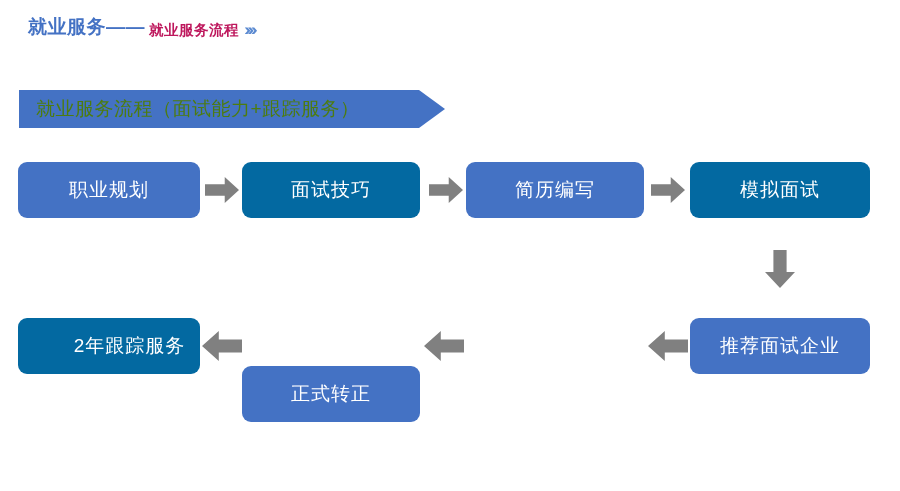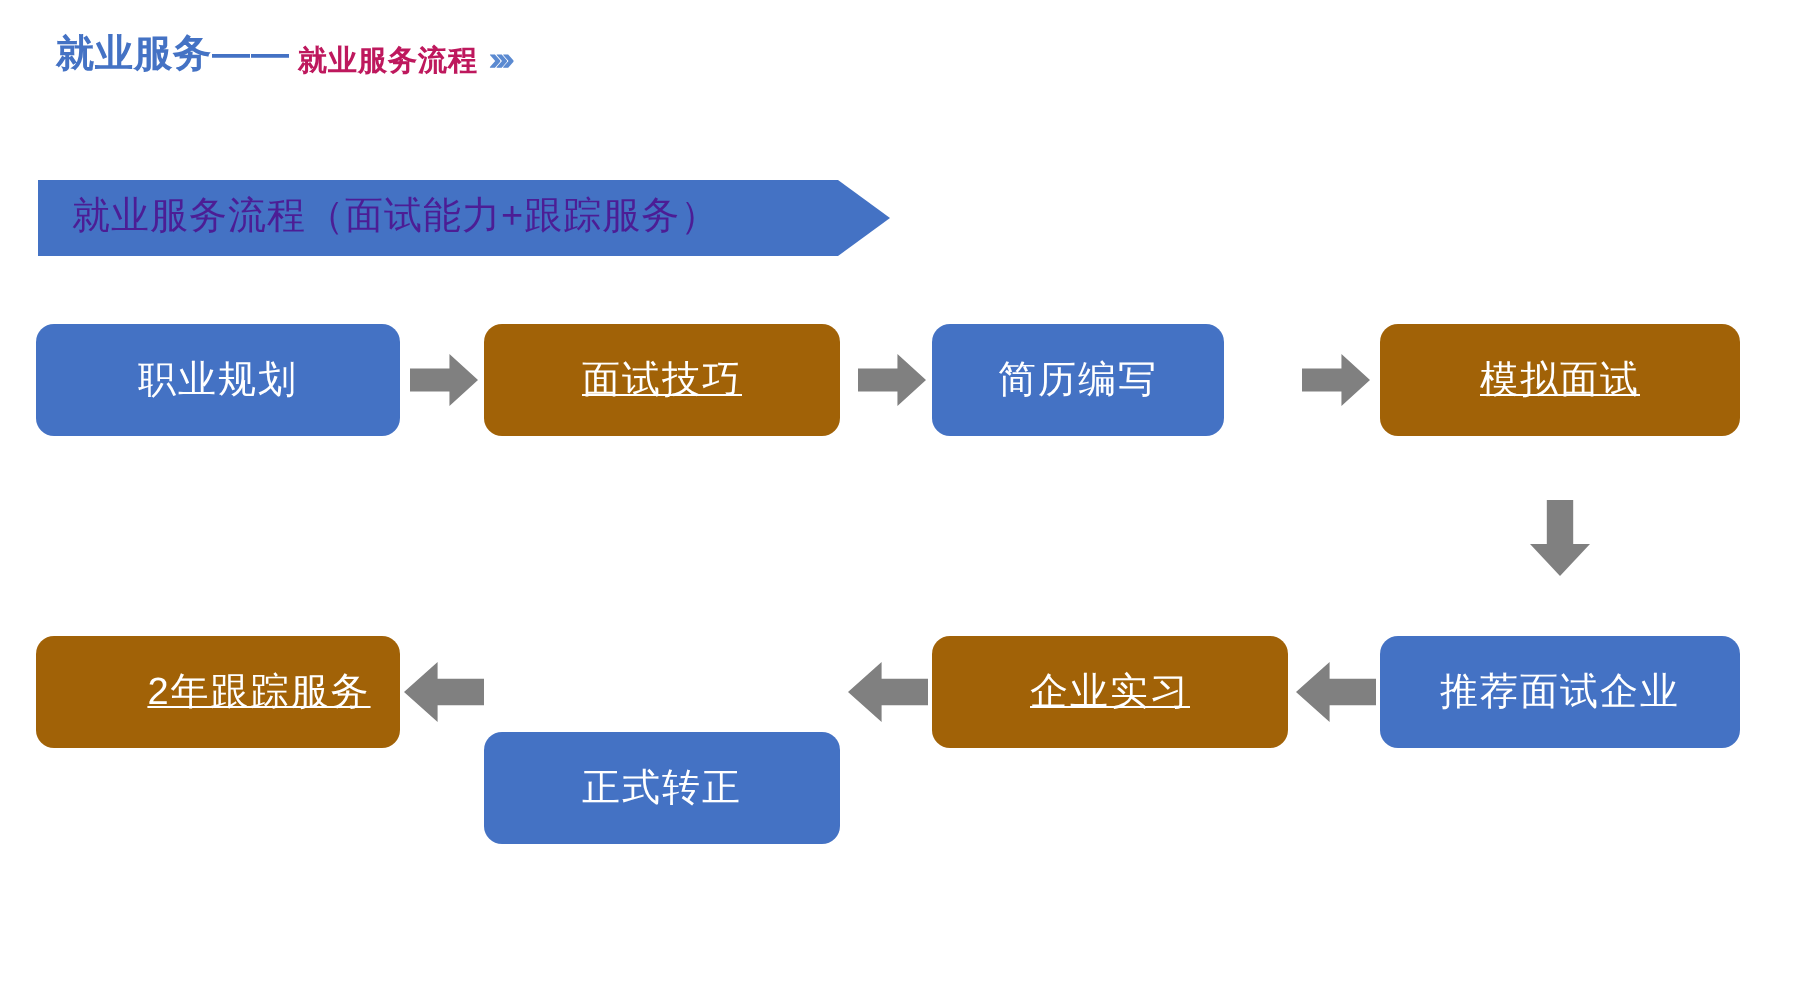--- a/index.html
+++ b/index.html
@@ -61,21 +61,21 @@
     background: #4472C4;
     -webkit-clip-path: polygon(0 0, 400px 0, 100% 50%, 400px 100%, 0 100%);
     clip-path: polygon(0 0, 400px 0, 100% 50%, 400px 100%, 0 100%);
   }
   .banner-label {
     position: absolute;
     left: 17px;
     top: 0;
     height: 53px;
     line-height: 38px;
-    color: #4c1d95;
+    color: #4d7c0f;
     font-size: 19px;
     letter-spacing: 0.5px;
     white-space: nowrap;
   }
 
   
   .row {
     position: absolute;
     left: 0;
     width: 900px;
@@ -92,21 +92,21 @@
     display: flex;
     align-items: center;
     justify-content: center;
     color: #ffffff;
     font-size: 19px;
     letter-spacing: 1px;
     white-space: nowrap;
     box-sizing: border-box;
   }
   .node.blue   { background: #4472C4; }
-  .node.orange { background: #a16207; text-decoration: underline; }
+  .node.orange { background: #0369a1; }
 
   
   .arrow {
     position: absolute;
     background: #808080;
   }
   .arrow-right {
     width: 34px;
     height: 26px;
     top: 15px;
@@ -142,28 +142,27 @@
 <div class="banner">
   <div class="banner-shape"></div>
   <div class="banner-label">就业服务流程（面试能力+跟踪服务）</div>
 </div>
 
 <div class="row" id="row-1">
   <div class="node blue" style="left:18px;width:182px;">职业规划</div>
   <div class="arrow arrow-right" style="left:205px;"></div>
   <div class="node orange" style="left:242px;width:178px;">面试技巧</div>
   <div class="arrow arrow-right" style="left:429px;"></div>
-  <div class="node blue" style="left:466px;width:146px;">简历编写</div>
+  <div class="node blue" style="left:466px;width:178px;">简历编写</div>
   <div class="arrow arrow-right" style="left:651px;"></div>
   <div class="node orange" style="left:690px;width:180px;">模拟面试</div>
 </div>
 
 <div class="arrow-down" id="down-arrow-1"></div>
 
 <div class="row" id="row-2">
   <div class="node orange" style="left:18px;width:182px;padding-left:41px;">2年跟踪服务</div>
   <div class="arrow arrow-left" style="left:202px;"></div>
   <div class="node blue" style="left:242px;width:178px;margin-top:48px;">正式转正</div>
   <div class="arrow arrow-left" style="left:424px;"></div>
-  <div class="node orange" style="left:466px;width:178px;">企业实习</div>
   <div class="arrow arrow-left" style="left:648px;"></div>
   <div class="node blue" style="left:690px;width:180px;">推荐面试企业</div>
 </div>
 
 </body></html>

